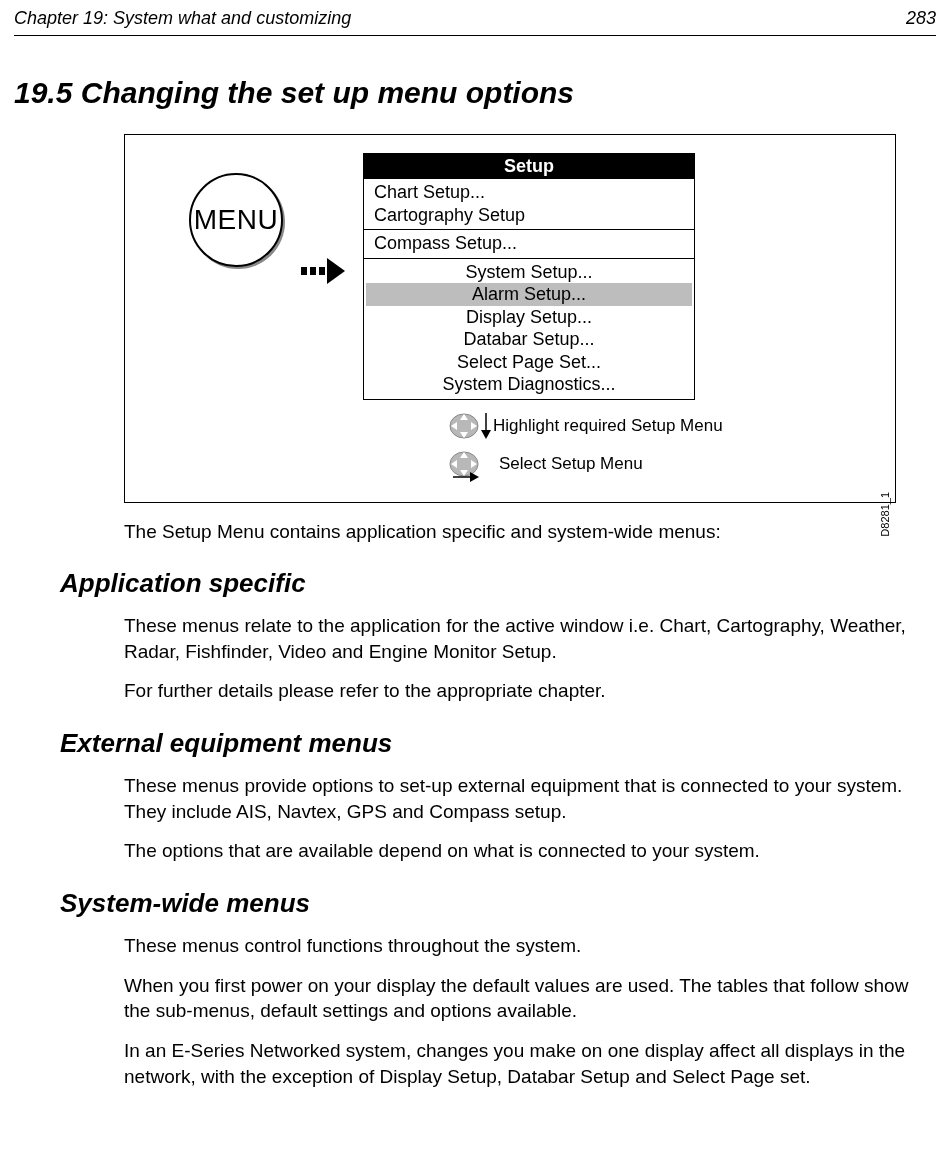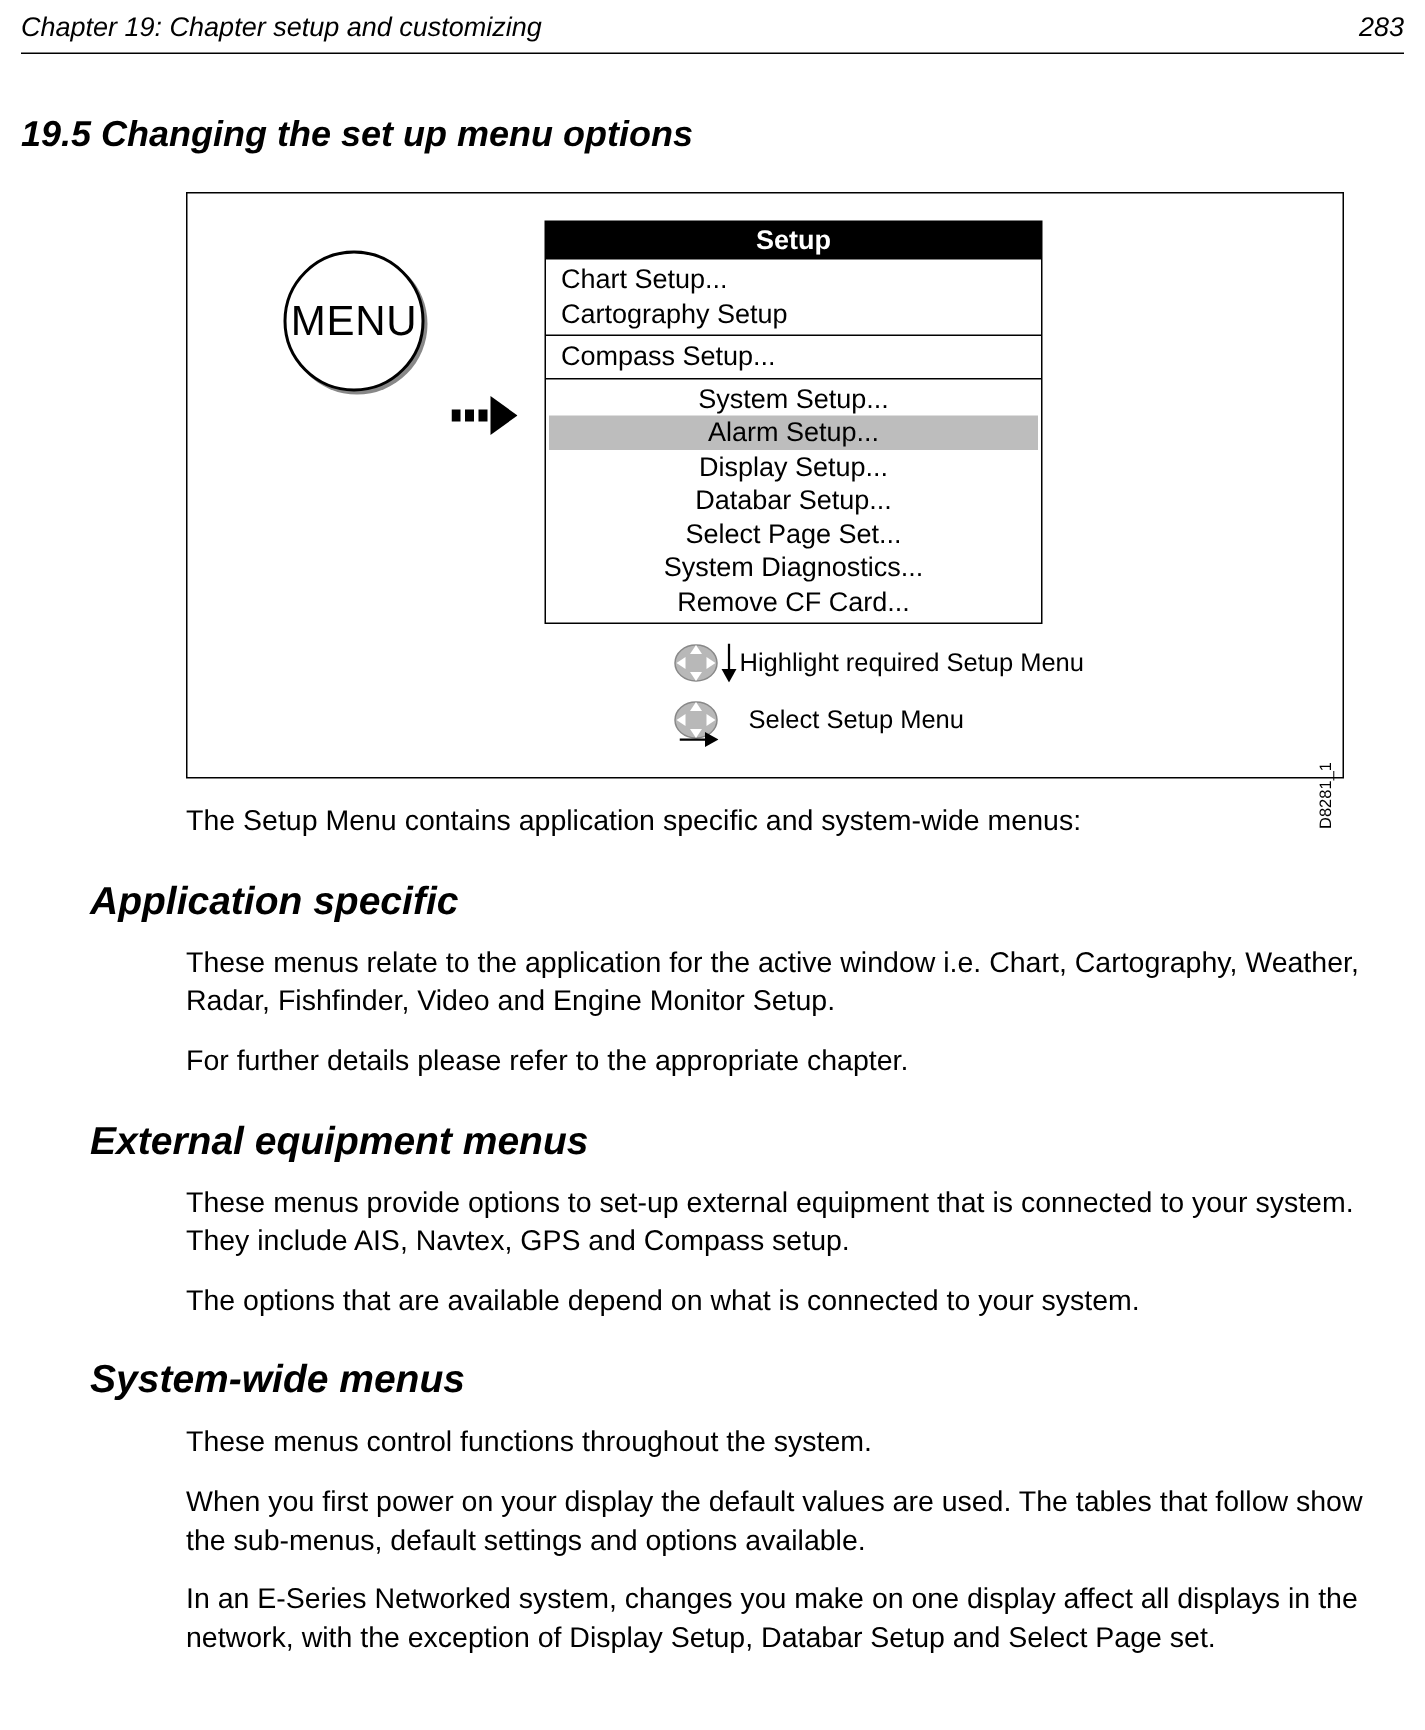--- a/index.html
+++ b/index.html
@@ -18,21 +18,21 @@
     font-style: italic;
     font-size: 18px;
     padding-bottom: 4px;
   }
   .hr {
     border: none;
     border-top: 1px solid #000;
     margin: 2px 0 40px 0;
   }
   h1.section-title {
-    font-size: 24px;
+    font-size: 30px;
     font-weight: 800;
     font-style: italic;
     margin: 0 0 24px 0;
   }
   .figure {
     border: 1px solid #000;
     margin: 0 40px 16px 110px;
     padding: 18px 14px 14px 14px;
     position: relative;
   }
@@ -118,21 +118,21 @@
     font-size: 26px;
     font-weight: 800;
     font-style: italic;
     margin: 24px 0 6px 46px;
   }
 </style>
 </head>
 <body>
 
 <div class="header">
-  <span>Chapter 19: Chapter setup and customizing</span>
+  <span>Chapter 19: System what and customizing</span>
   <span>283</span>
 </div>
 <hr class="hr">
 
 <h1 class="section-title">19.5 Changing the set up menu options</h1>
 
 <div class="figure">
   <div class="fig-top">
     <div class="menu-btn">MENU</div>
 
@@ -152,21 +152,20 @@
       <div class="setup-group">
         <div class="setup-item">Compass Setup...</div>
       </div>
       <div class="setup-group">
         <div class="setup-item">System Setup...</div>
         <div class="setup-item hl">Alarm Setup...</div>
         <div class="setup-item">Display Setup...</div>
         <div class="setup-item">Databar Setup...</div>
         <div class="setup-item">Select Page Set...</div>
         <div class="setup-item">System Diagnostics...</div>
-        <div class="setup-item">Remove CF Card...</div>
       </div>
     </div>
   </div>
 
   <div class="fig-hints">
     <div class="hint-row">
       <svg width="30" height="28" viewBox="0 0 30 28">
         <ellipse cx="15" cy="14" rx="14" ry="12" fill="#b8b8b8" stroke="#888" stroke-width="1"></ellipse>
         <polygon points="15,2 19,8 11,8" fill="#fff"></polygon>
         <polygon points="15,26 19,20 11,20" fill="#fff"></polygon>

